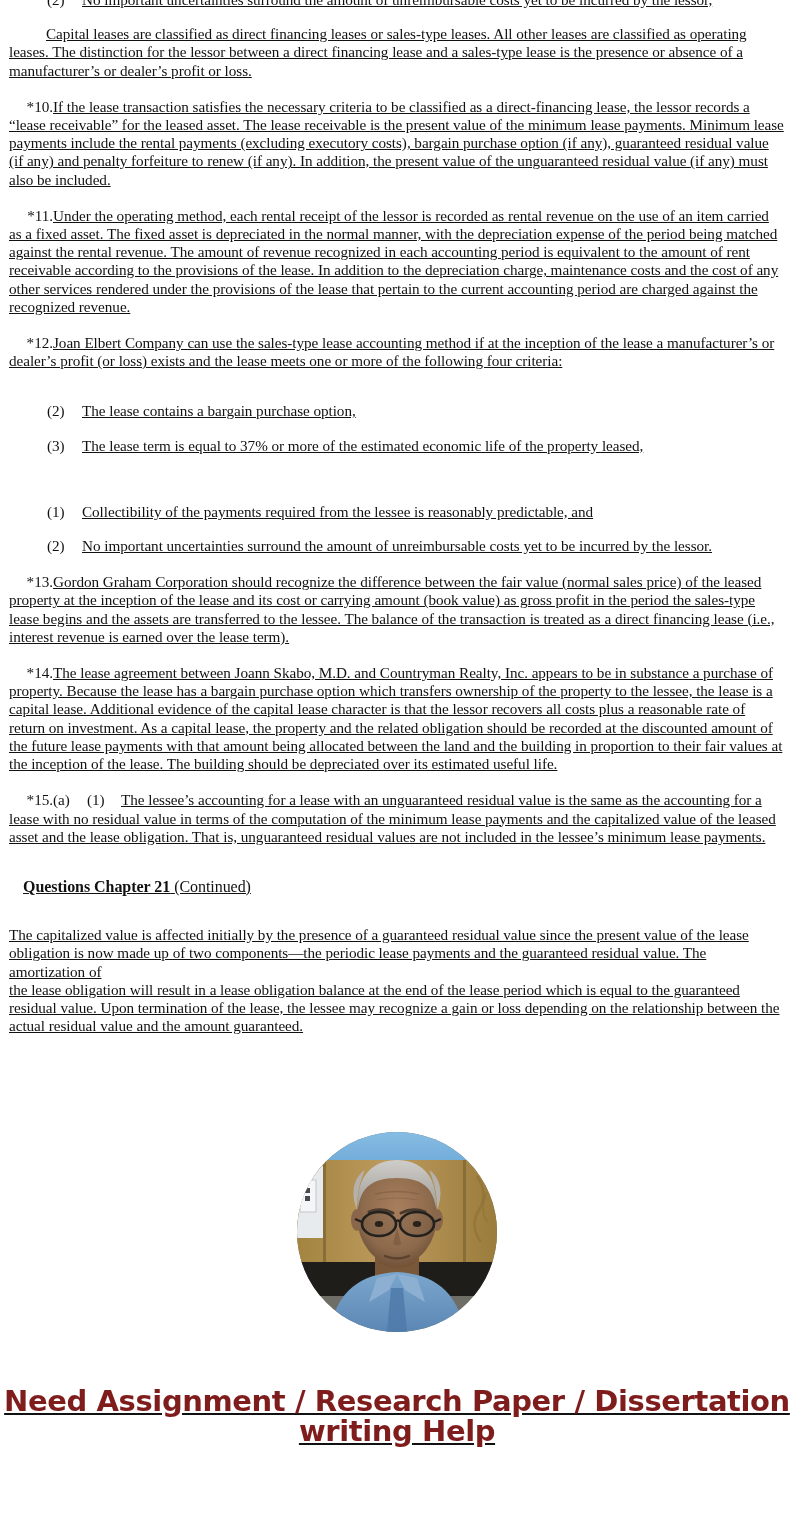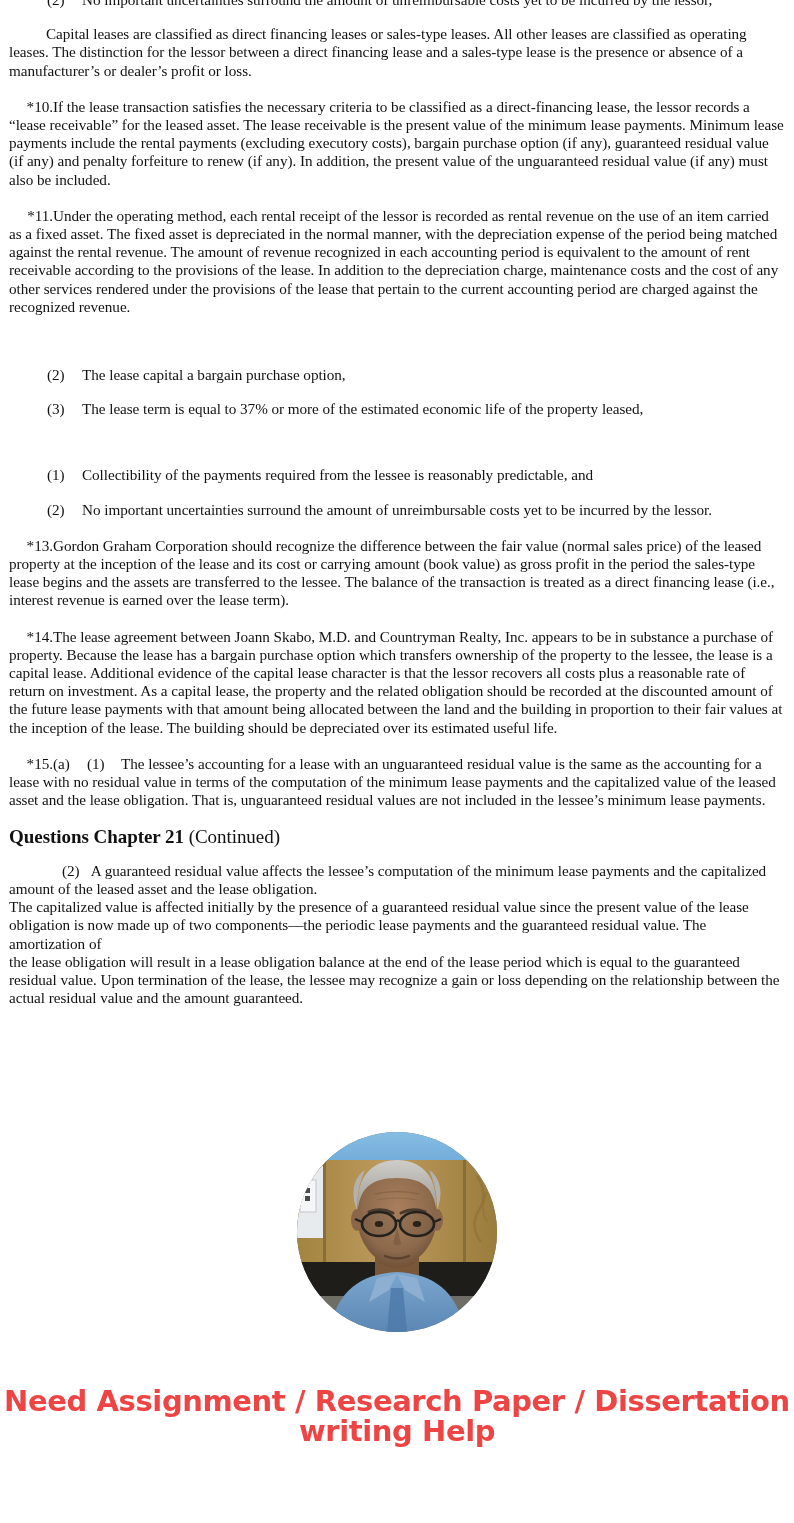--- a/index.html
+++ b/index.html
@@ -11,20 +11,21 @@
     width: 794px;
     font-family: "Liberation Serif", "DejaVu Serif", serif;
     color: #111111;
     -webkit-font-smoothing: antialiased;
   }
 
   .page {
     width: 794px;
     position: relative;
     overflow: hidden;
+    text-decoration: underline;
   }
 
   
   .doc-body {
     position: relative;
     height: 1122px;
     overflow: hidden;
     padding: 0 10px 0 9px;
     box-sizing: border-box;
   }
@@ -63,23 +64,23 @@
   }
   .lead-num-sub {
     display: inline-block;
     min-width: 34px;
   }
   .hang {
     text-indent: 0;
   }
 
   .section-heading {
-    font-size: 19px;
+    font-size: 16px;
     line-height: 18.2px;
-    margin: 0;
+    margin: 14px;
   }
   .section-heading .strong {
     font-weight: bold;
   }
 
   
   .portrait-wrap {
     position: relative;
     height: 218px;
   }
@@ -97,21 +98,21 @@
     display: block;
     width: 200px;
     height: 200px;
   }
 
   
   .promo {
     text-align: center;
     font-family: "DejaVu Sans", "Liberation Sans", sans-serif;
     font-weight: bold;
-    color: #ef4444;
+    color: #7f1d1d;
     font-size: 29px;
     line-height: 30px;
     letter-spacing: -0.4px;
     padding-top: 46px;
     padding-bottom: 28px;
   }
   .promo .line1,
   .promo .line2,
   .promo .line3 { display: block; }
 </style>
@@ -132,27 +133,28 @@
       <div class="gap-lg"></div>
 
       <p><span class="lead-num">*10.</span><span>If the lease transaction satisfies the necessary criteria to be classified as a direct-financing lease, the lessor records a “lease receivable” for the leased asset. The lease receivable is the present value of the minimum lease payments. Minimum lease payments include the rental payments (excluding executory costs), bargain purchase option (if any), guaranteed residual value (if any) and penalty forfeiture to renew (if any). In addition, the present value of the unguaranteed residual value (if any) must also be included.</span></p>
 
       <div class="gap-lg"></div>
 
       <p><span class="lead-num">*11.</span><span>Under the operating method, each rental receipt of the lessor is recorded as rental revenue on the use of an item carried as a fixed asset. The fixed asset is depreciated in the normal manner, with the depreciation expense of the period being matched against the rental revenue. The amount of revenue recognized in each accounting period is equivalent to the amount of rent receivable according to the provisions of the lease. In addition to the depreciation charge, maintenance costs and the cost of any other services rendered under the provisions of the lease that pertain to the current accounting period are charged against the recognized revenue.</span></p>
 
       <div class="gap-lg"></div>
 
-
-      <div class="gap-md"></div>
-
-
-      <div class="gap-md"></div>
-
-      <p class="numbered"><span class="num">(2)</span><span>The lease capital a bargain purchase option,</span></p>
+      <p><span class="lead-num">*12.</span><span>Joan Elbert Company can use the sales-type lease accounting method if at the inception of the lease a manufacturer’s or dealer’s profit (or loss) exists and the lease meets one or more of the following four criteria:</span></p>
+
+      <div class="gap-md"></div>
+
+
+      <div class="gap-md"></div>
+
+      <p class="numbered"><span class="num">(2)</span><span>The lease contains a bargain purchase option,</span></p>
 
       <div class="gap-md"></div>
 
       <p class="numbered"><span class="num">(3)</span><span>The lease term is equal to 37% or more of the estimated economic life of the property leased,</span></p>
 
       <div class="gap-md"></div>
 
 
       <div class="gap-md"></div>
 
@@ -176,21 +178,20 @@
       <div class="gap-lg"></div>
 
       <p><span class="lead-num">*15.</span><span class="lead-num-sub">(a)</span><span class="lead-num-sub">(1)</span><span>The lessee’s accounting for a lease with an unguaranteed residual value is the same as the accounting for a lease with no residual value in terms of the computation of the minimum lease payments and the capitalized value of the leased asset and the lease obligation. That is, unguaranteed residual values are not included in the lessee’s minimum lease payments.</span></p>
 
       <div class="gap-lg"></div>
 
       <p class="section-heading"><span class="strong">Questions Chapter 21</span><span>&nbsp;</span><span>(Continued)</span></p>
 
       <div class="gap-md"></div>
 
-      <p class="numbered-deep"><span>(2)</span><span>&nbsp;&nbsp;&nbsp;</span><span>A guaranteed residual value affects the lessee’s computation of the minimum lease payments and the capitalized amount of the leased asset and the lease obligation.</span></p>
 
       <p>The capitalized value is affected initially by the presence of a guaranteed residual value since the present value of the lease obligation is now made up of two components—the periodic lease payments and the guaranteed residual value. The amortization of</p>
 
       <p>the lease obligation will result in a lease obligation balance at the end of the lease period which is equal to the guaranteed residual value. Upon termination of the lease, the lessee may recognize a gain or loss depending on the relationship between the actual residual value and the amount guaranteed.</p>
 
     </div>
   </div>
 
   <div class="portrait-wrap">
     <div class="portrait">

